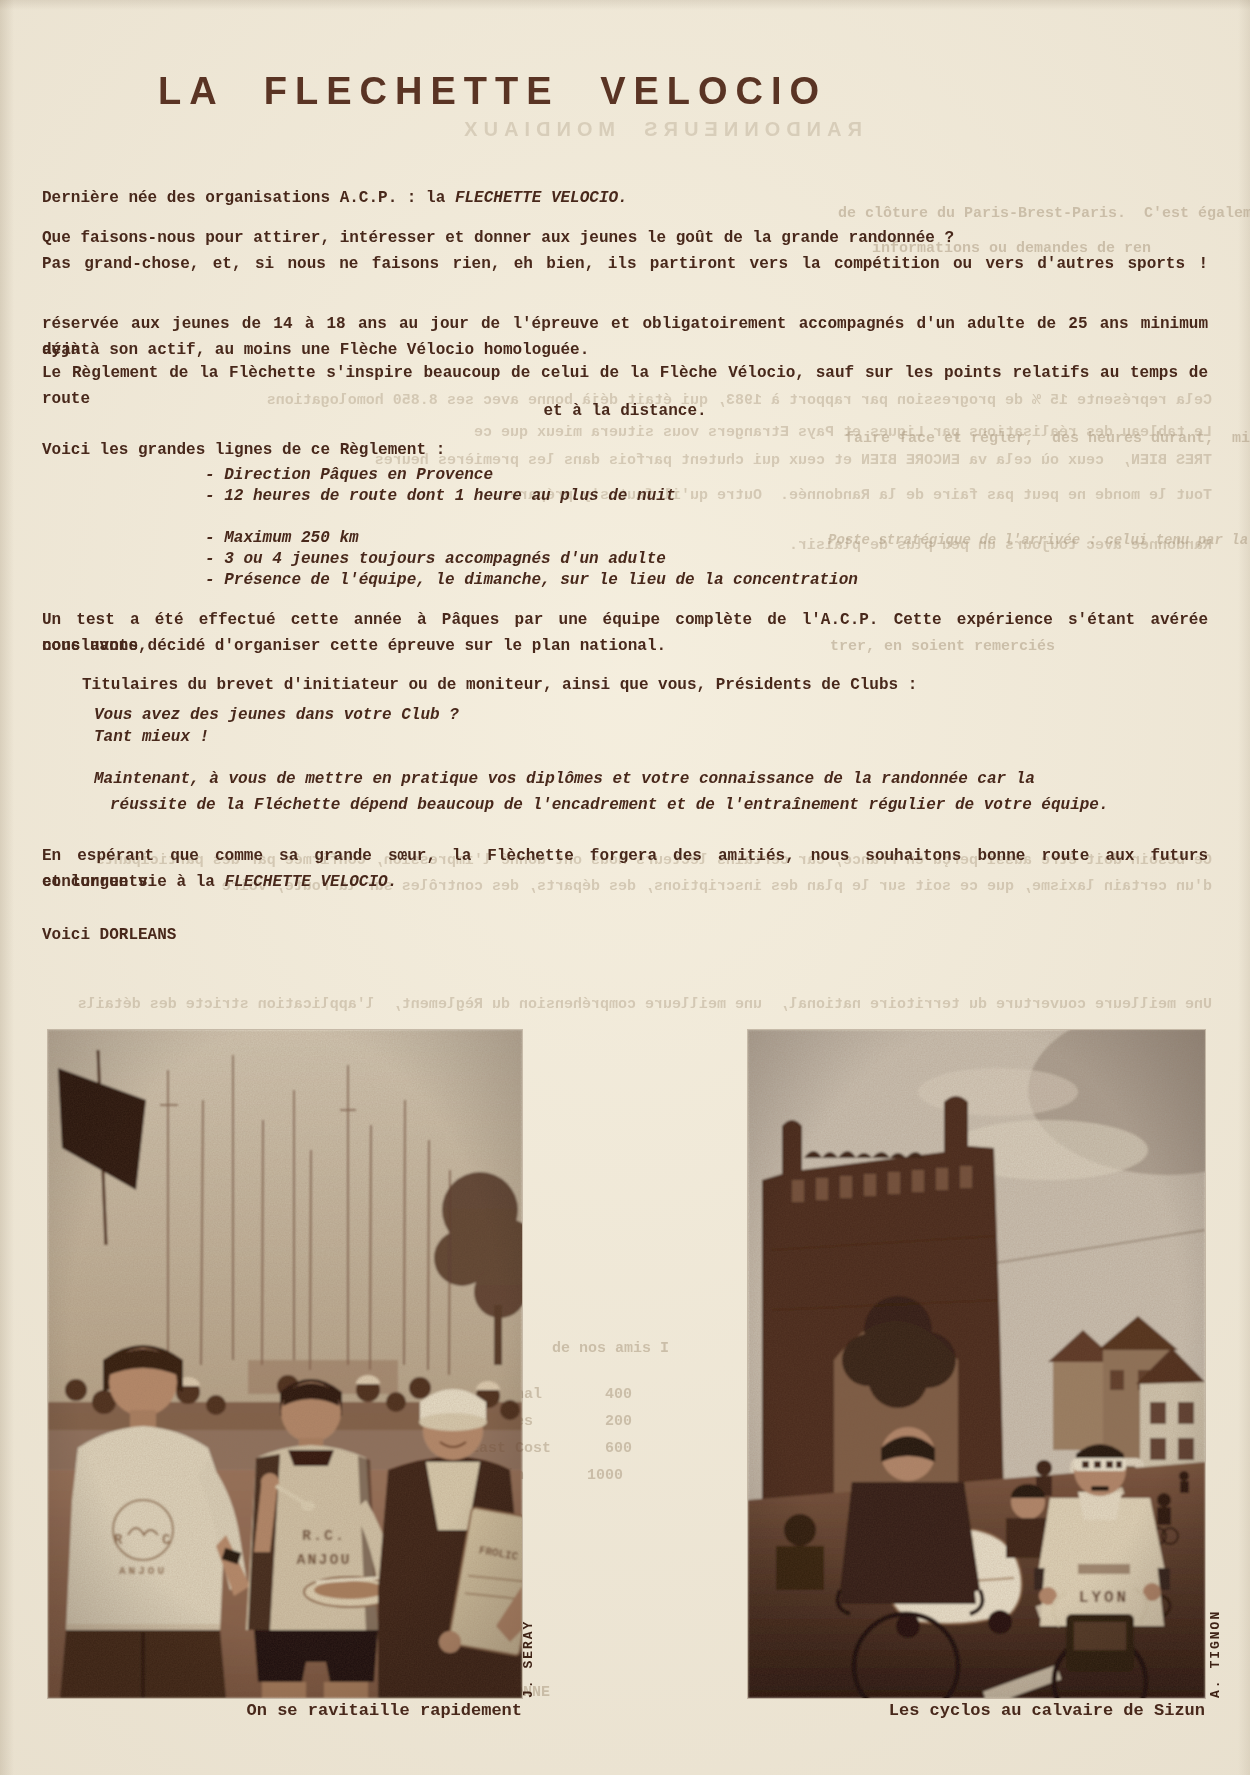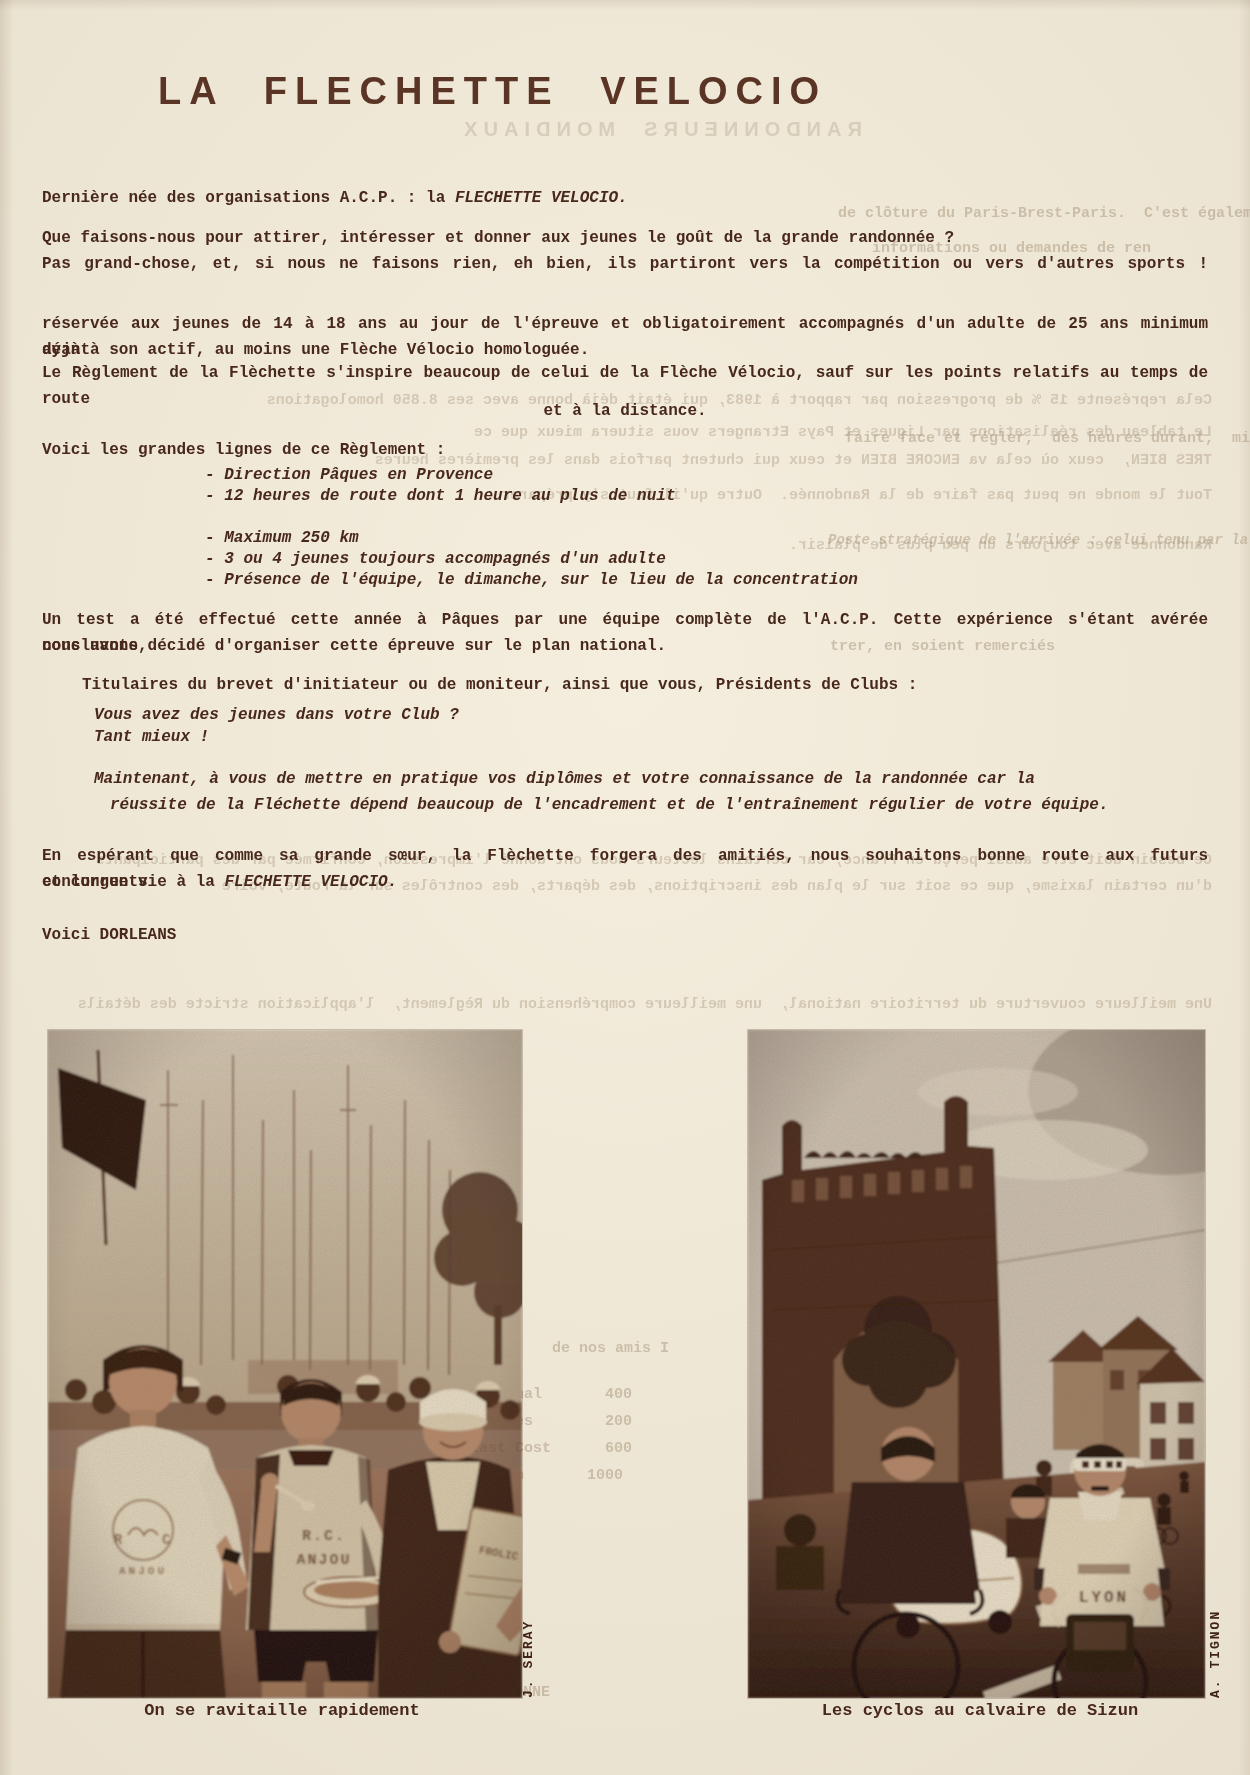--- a/index.html
+++ b/index.html
@@ -33,21 +33,21 @@
     position:absolute;font:700 15px "Liberation Mono",monospace;
     color:#a8967c;opacity:.5;white-space:pre;pointer-events:none;
   }
   .ghost.it{font-style:italic;}
   .gm{transform:scaleX(-1);transform-origin:left center;opacity:.40;}
   .gtitle{font:700 20px "Liberation Sans",sans-serif;letter-spacing:6px;opacity:.32;}
   .photo{position:absolute;top:1030px;box-shadow:0 0 0 1px rgba(70,45,25,.25);}
   .photo svg{display:block;}
   .cap{
     position:absolute;top:1701px;
-    font:700 17px "Liberation Mono",monospace;color:#48281b;text-align:center;
+    font:700 17px "Liberation Mono",monospace;color:#48281b;text-align:right;
   }
   .credit{
     position:absolute;writing-mode:vertical-rl;transform:rotate(180deg);
     font:700 13px "Liberation Mono",monospace;color:#3f2316;letter-spacing:2px;
   }
 </style>
 </head>
 <body>
 
 <div class="page">

